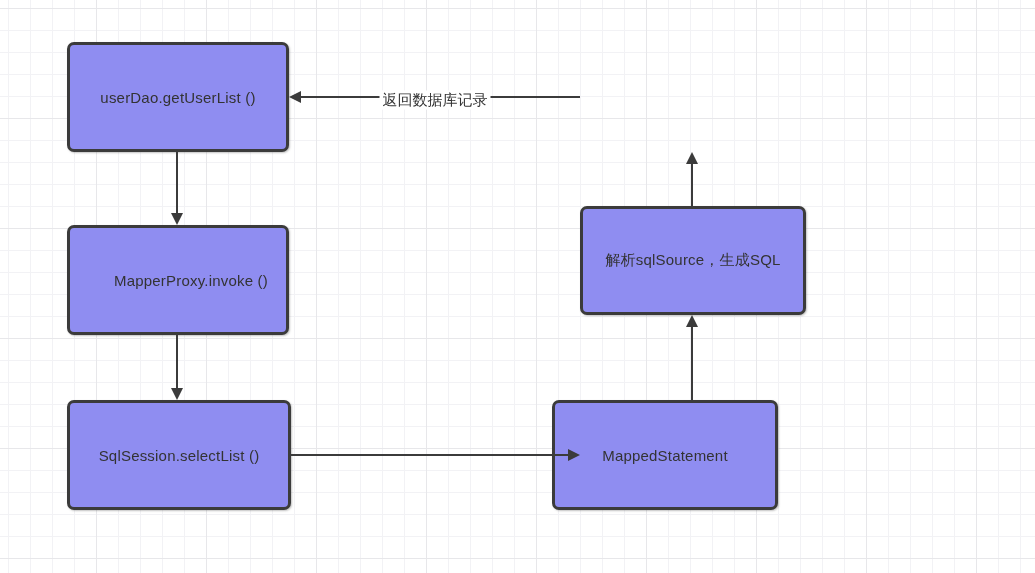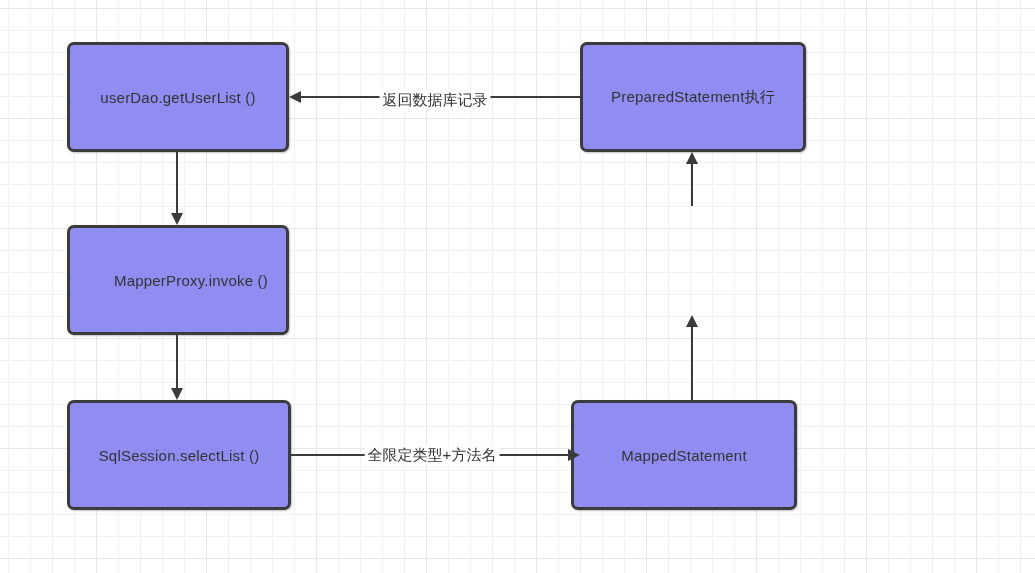--- a/index.html
+++ b/index.html
@@ -77,54 +77,53 @@
     font-size: 15px;
     color: var(--edge-label-text, #333333);
     white-space: nowrap;
     z-index: 2;
   }
 
   
   #node-user-dao          { left: 67px;  top: 42px;  width: 222px; height: 110px; }
   #node-mapper-proxy      { left: 67px;  top: 225px; width: 222px; height: 110px; padding-left: 26px; }
   #node-sql-session       { left: 67px;  top: 400px; width: 224px; height: 110px; }
-  #node-mapped-statement  { left: 571px; top: 400px; width: 226px; height: 110px; }
+  #node-mapped-statement  { left: 552px; top: 400px; width: 226px; height: 110px; }
   #node-parse-sql-source  { left: 580px; top: 206px; width: 226px; height: 109px; }
   #node-prepared-statement{ left: 580px; top: 42px;  width: 226px; height: 110px; }
 </style>
 </head>
 <body>
 
 <div id="canvas">
 
   <div class="node" id="node-user-dao">
     <span class="node-label">userDao.getUserList ()</span>
   </div>
   <div class="node" id="node-mapper-proxy">
     <span class="node-label">MapperProxy.invoke ()</span>
   </div>
   <div class="node" id="node-sql-session">
     <span class="node-label">SqlSession.selectList ()</span>
   </div>
   <div class="node" id="node-mapped-statement">
     <span class="node-label">MappedStatement</span>
   </div>
-  <div class="node" id="node-prepared-statement">
-    <span class="node-label">PreparedStatement执行</span>
+  <div class="node" id="node-parse-sql-source">
+    <span class="node-label">解析sqlSource，生成SQL</span>
   </div>
 
   <div class="edge-line" style="left:176px; top:152px; width:2px; height:62px;"></div>
   <div class="arrowhead down" style="left:171px; top:213px;"></div>
 
   <div class="edge-line" style="left:176px; top:335px; width:2px; height:54px;"></div>
   <div class="arrowhead down" style="left:171px; top:388px;"></div>
 
   <div class="edge-line" style="left:291px; top:454px; width:277px; height:2px;"></div>
   <div class="arrowhead right" style="left:568px; top:449px;"></div>
-  <div class="edge-label" style="left:432px; top:455px;">全限定类型+方法名</div>
 
   <div class="edge-line" style="left:691px; top:327px; width:2px; height:73px;"></div>
   <div class="arrowhead up" style="left:686px; top:315px;"></div>
 
   <div class="edge-line" style="left:691px; top:164px; width:2px; height:42px;"></div>
   <div class="arrowhead up" style="left:686px; top:152px;"></div>
 
   <div class="edge-line" style="left:301px; top:96px; width:279px; height:2px;"></div>
   <div class="arrowhead left" style="left:289px; top:91px;"></div>
   <div class="edge-label" style="left:435px; top:100px;">返回数据库记录</div>

